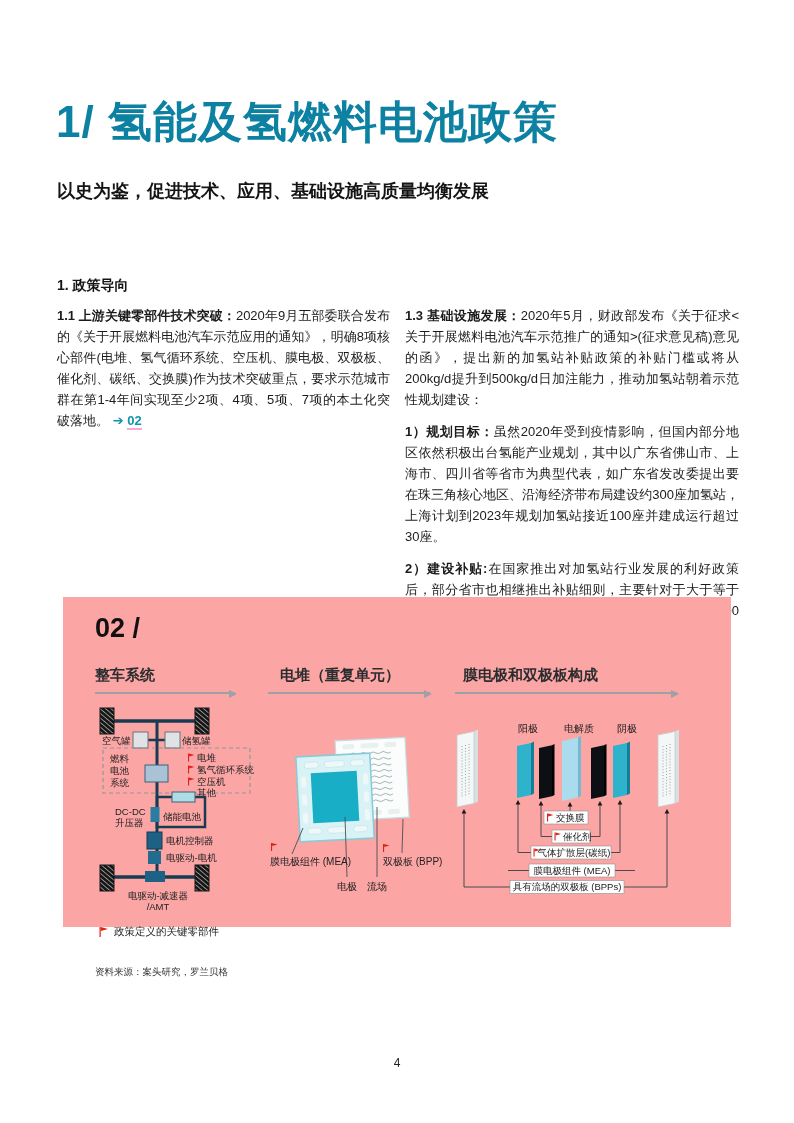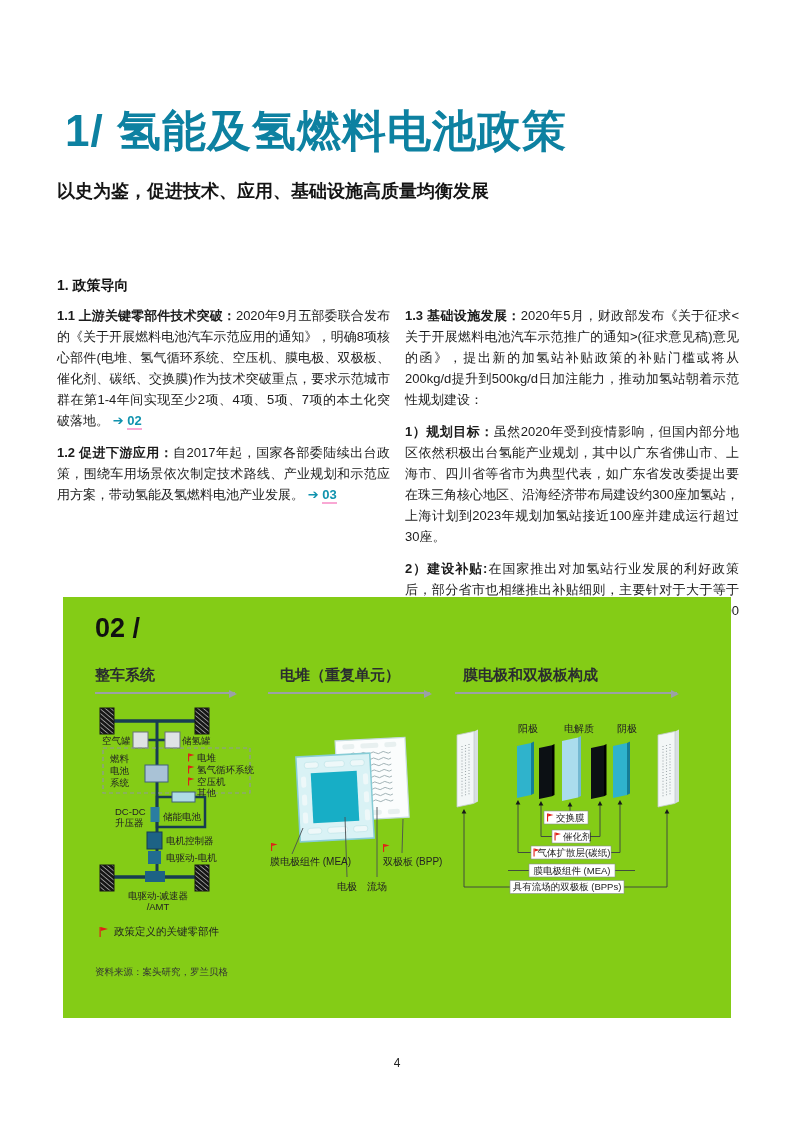--- a/index.html
+++ b/index.html
@@ -1,29 +1,29 @@
 <!DOCTYPE html>
 <html><head>
 <meta charset="utf-8">
 <style>
   html,body{margin:0;padding:0;background:#ffffff;}
   .page{position:relative;width:794px;height:1123px;background:#ffffff;overflow:hidden;
         font-family:"Liberation Sans","DejaVu Sans",sans-serif;color:#1b1b1b;}
   .title{position:absolute;left:56px;top:98px;font-size:44px;line-height:1.1;font-weight:bold;
-         color:#0d81a1;letter-spacing:1px;margin:9px;}
+         color:#0d81a1;letter-spacing:1px;margin:0;}
   .subtitle{position:absolute;left:57px;top:179px;font-size:18px;font-weight:bold;color:#141414;}
   .section-heading{position:absolute;left:57px;top:277px;font-size:14px;font-weight:bold;color:#141414;margin:0;}
   .col{position:absolute;top:305px;width:333px;font-size:13px;line-height:21px;text-align:justify;}
   .col-left{left:57px;}
   .col-right{left:405px;width:334px;}
   .col p{margin:0 0 11px 0;}
   .lead{font-weight:bold;}
   .ref{color:#1193ae;font-weight:bold;white-space:nowrap;cursor:pointer;}
   .ref .num{border-bottom:2px solid #f9a8d4;padding-bottom:0px;}
-  .figure{position:absolute;left:63px;top:597px;width:668px;height:421px;background:#84cc16;}
+  .figure{position:absolute;left:63px;top:597px;width:668px;height:330px;background:#fca5a5;}
   .fig-number{position:absolute;left:32px;top:16px;font-size:27px;font-weight:bold;color:#111;}
   .fig-header{position:absolute;top:69px;font-size:15px;font-weight:bold;color:#2a2d2f;}
   .fh-vehicle{left:32px;}
   .fh-stack{left:217px;}
   .fh-mea{left:400px;}
   .harrow{position:absolute;top:95px;height:0;border-top:2px solid #9ba1a6;}
   .harrow::after{content:"";position:absolute;right:-2px;top:-4px;width:0;height:0;
     border-left:8px solid #9ba1a6;border-top:4px solid transparent;border-bottom:4px solid transparent;}
   .ha-1{left:32px;width:140px;}
   .ha-2{left:205px;width:162px;}
@@ -42,21 +42,20 @@
 <body>
 
 <div class="page">
 
   <h1 class="title">1/ 氢能及氢燃料电池政策</h1>
   <div class="subtitle">以史为鉴，促进技术、应用、基础设施高质量均衡发展</div>
   <h2 class="section-heading">1. 政策导向</h2>
 
   <div class="col col-left">
     <p><span class="lead">1.1 上游关键零部件技术突破：</span><span>2020年9月五部委联合发布的《关于开展燃料电池汽车示范应用的通知》，明确8项核心部件(电堆、氢气循环系统、空压机、膜电极、双极板、催化剂、碳纸、交换膜)作为技术突破重点，要求示范城市群在第1-4年间实现至少2项、4项、5项、7项的本土化突破落地。</span> <span class="ref"><span>➔</span> <span class="num">02</span></span></p>
-    <p><span class="lead">1.2 促进下游应用：</span><span>自2017年起，国家各部委陆续出台政策，围绕车用场景依次制定技术路线、产业规划和示范应用方案，带动氢能及氢燃料电池产业发展。</span> <span class="ref"><span>➔</span> <span class="num">03</span></span></p>
   </div>
 
   <div class="col col-right">
     <p><span class="lead">1.3 基础设施发展：</span><span>2020年5月，财政部发布《关于征求&lt;关于开展燃料电池汽车示范推广的通知&gt;(征求意见稿)意见的函》，提出新的加氢站补贴政策的补贴门槛或将从200kg/d提升到500kg/d日加注能力，推动加氢站朝着示范性规划建设：</span></p>
     <p><span class="lead">1）规划目标：</span><span>虽然2020年受到疫情影响，但国内部分地区依然积极出台氢能产业规划，其中以广东省佛山市、上海市、四川省等省市为典型代表，如广东省发改委提出要在珠三角核心地区、沿海经济带布局建设约300座加氢站，上海计划到2023年规划加氢站接近100座并建成运行超过30座。</span></p>
     <p><span class="lead">2）建设补贴:</span><span>在国家推出对加氢站行业发展的利好政策后，部分省市也相继推出补贴细则，主要针对于大于等于500kg/d加注能力的加氢站，平均单站补贴力度在300-500万元左右。</span></p>
   </div>
 
   <div class="figure">
     <div class="fig-number">02 /</div>

